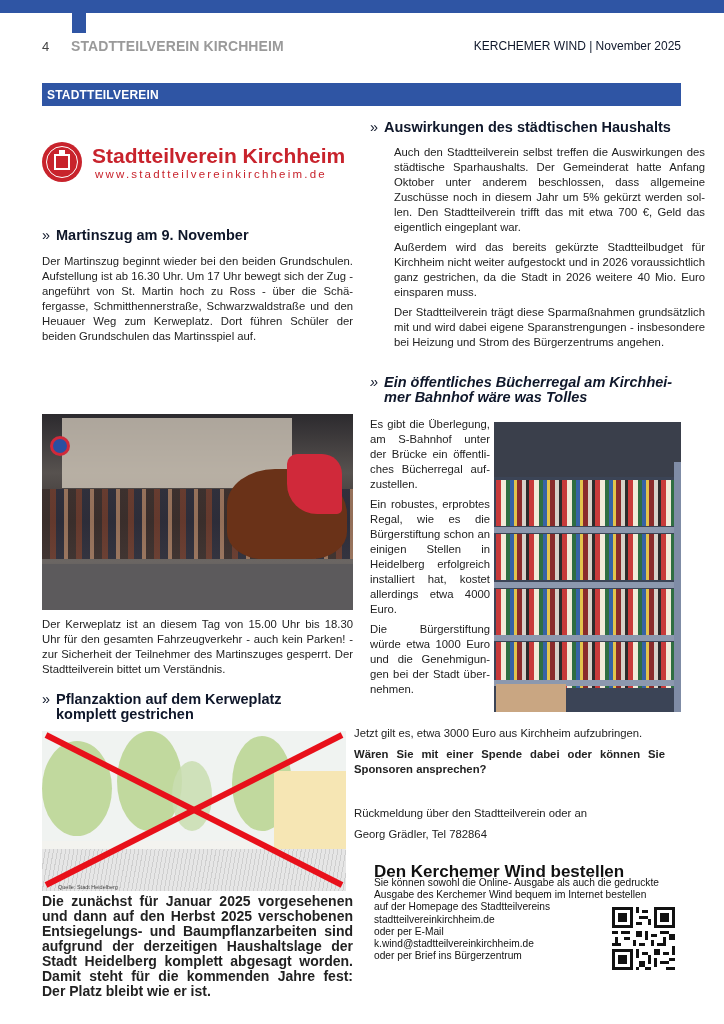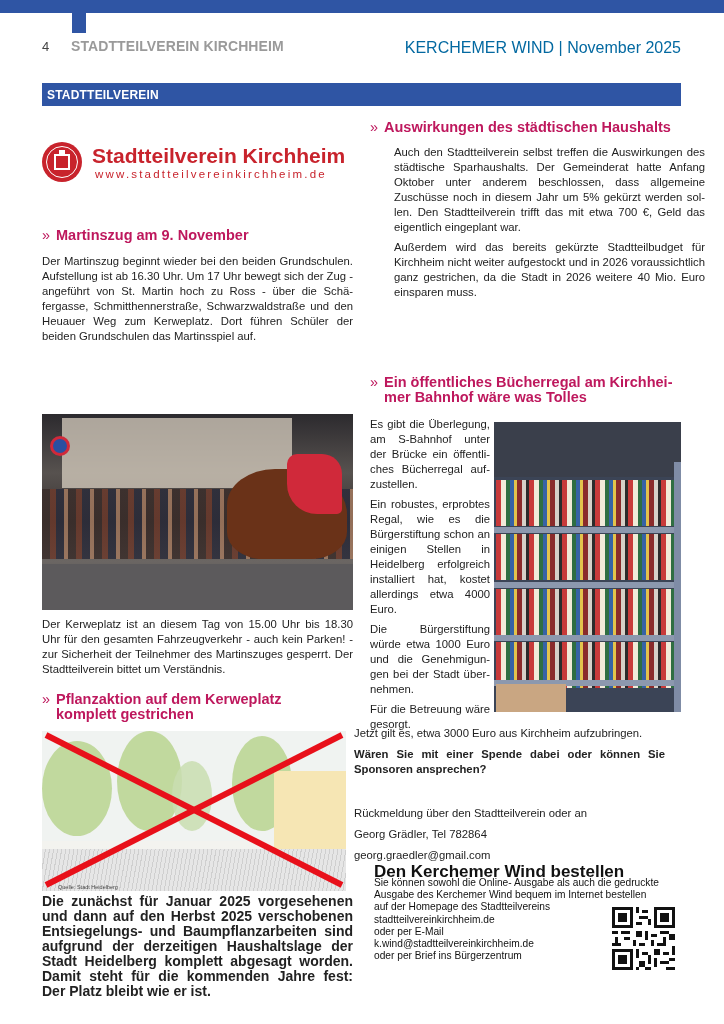--- a/index.html
+++ b/index.html
@@ -4,33 +4,33 @@
 <style>
   * { box-sizing: border-box; margin: 0; padding: 0; }
   html, body { width: 724px; height: 1024px; background: #ffffff; overflow: hidden; }
   body { position: relative; font-family: "Liberation Sans", sans-serif; color: #222; }
 
   .top-bar { position: absolute; left: 0; top: 0; width: 724px; height: 13px; background: #2f55a4; }
   .top-tab { position: absolute; left: 72px; top: 13px; width: 14px; height: 20px; background: #2f55a4; }
 
   .page-num { position: absolute; left: 42px; top: 39px; font-size: 13px; color: #444; }
   .section-title { position: absolute; left: 71px; top: 38px; font-size: 14px; font-weight: bold; color: #9a9a9a; letter-spacing: 0.1px; }
-  .issue { position: absolute; right: 43px; top: 39px; font-size: 16px; color: #0369a1; }
+  .issue { position: absolute; right: 43px; top: 39px; font-size: 12px; color: #0f172a; }
 
   .banner { position: absolute; left: 42px; top: 83px; width: 639px; height: 23px; background: #2f55a4; color: #fff; font-size: 12px; font-weight: bold; padding: 5px 0 0 5px; letter-spacing: 0.2px; }
 
   .logo { position: absolute; left: 42px; top: 142px; width: 310px; height: 44px; }
   .logo-seal { position: absolute; left: 0; top: 0; width: 40px; height: 40px; border-radius: 50%; background: #c8232c; }
   .logo-seal .ring { position: absolute; left: 4px; top: 4px; width: 32px; height: 32px; border-radius: 50%; border: 1.5px solid #fff; }
   .logo-seal .house { position: absolute; left: 12px; top: 12px; width: 16px; height: 16px; border: 2px solid #fff; background: #c8232c; }
   .logo-seal .house::before { content: ""; position: absolute; left: 3px; top: -6px; width: 6px; height: 6px; background: #fff; }
   .logo-name { position: absolute; left: 50px; top: 2px; font-size: 21px; font-weight: bold; color: #c8232c; white-space: nowrap; }
   .logo-url { position: absolute; left: 53px; top: 26px; font-size: 11.5px; color: #c8232c; letter-spacing: 2.2px; white-space: nowrap; }
 
-  h2 { position: absolute; font-size: 14.5px; font-weight: bold; color: #be185d; line-height: 15px; }
+  h2 { position: absolute; font-size: 14.5px; font-weight: bold; color: #0f172a; line-height: 15px; }
   h2 .raquo { display: inline-block; width: 14px; font-weight: normal; }
   h2 .h2-text { display: inline-block; vertical-align: top; }
 
   .txt { position: absolute; font-size: 11.3px; line-height: 15px; color: #222; text-align: justify; hyphens: manual; }
   .txt p { margin-bottom: 5px; }
 
   .photo { position: absolute; overflow: hidden; }
 
   
   .martin { left: 42px; top: 414px; width: 311px; height: 196px; background: linear-gradient(180deg, #2c2a2e 0%, #57524f 30%, #3a3232 55%, #6b6663 75%, #4a4748 100%); }
@@ -128,31 +128,31 @@
   <p>Die zunächst für Januar 2025 vorgesehenen und dann auf den Herbst 2025 verschobenen Entsiegelungs- und Baum­pflanzarbeiten sind aufgrund der derzeitigen Haushaltsla­ge der Stadt Heidelberg komplett abgesagt worden. Damit steht für die kommenden Jahre fest: Der Platz bleibt wie er ist.</p>
 </div>
 
 <h2 style="left:370px; top:120px;">
   <span class="raquo">»</span><span class="h2-text">Auswirkungen des städtischen Haushalts</span>
 </h2>
 
 <div class="txt" style="left:370px; top:145px; width:311px;margin-left:24px;">
   <p>Auch den Stadtteilverein selbst treffen die Auswirkungen des städtische Sparhaushalts. Der Gemeinderat hatte An­fang Oktober unter anderem beschlossen, dass allgemeine Zuschüsse noch in diesem Jahr um 5% gekürzt werden sol­len. Den Stadtteilverein trifft das mit etwa 700 €, Geld das eigentlich eingeplant war.</p>
   <p>Außerdem wird das bereits gekürzte Stadtteilbudget für Kirchheim nicht weiter aufgestockt und in 2026 voraus­sichtlich ganz gestrichen, da die Stadt in 2026 weitere 40 Mio. Euro einsparen muss.</p>
-</div>
-
-<h2 style="left:370px; top:375px;">
+  <p>Der Stadtteilverein trägt diese Sparmaßnahmen grundsätz­lich mit und wird dabei eigene Sparanstrengungen - insbe­sondere bei Heizung und Strom des Bürgerzentrums ange­hen.</p>
+</div>
+
+<h2 style="left:370px; top:375px;font-style:italic;">
   <span class="raquo">»</span><span class="h2-text"><span>Ein öffentliches Bücherregal am Kirchhei-</span><br><span>mer Bahnhof wäre was Tolles</span></span>
 </h2>
 
 <div class="txt" style="left:370px; top:417px; width:120px;">
   <p>Es gibt die Überlegung, am S-Bahnhof unter der Brücke ein öffentli­ches Bücherregal auf­zustellen.</p>
   <p>Ein robustes, erprob­tes Regal, wie es die Bürgerstiftung schon an einigen Stellen in Heidelberg erfolgreich installiert hat, kostet allerdings etwa 4000 Euro.</p>
   <p>Die Bürgerstiftung würde etwa 1000 Euro und die Genehmigun­gen bei der Stadt über­nehmen.</p>
-  <p>Für die Betreuung wäre gesorgt.</p>
 </div>
 
 <div class="photo shelf" title="Public bookshelf filled with books">
   <div class="roof"></div>
   <div class="row" style="top:58px;"></div>
   <div class="board" style="top:105px;"></div>
   <div class="row" style="top:112px;"></div>
   <div class="board" style="top:160px;"></div>
   <div class="row" style="top:167px;"></div>
   <div class="board" style="top:213px;"></div>
@@ -160,21 +160,20 @@
   <div class="board" style="top:258px;"></div>
   <div class="box"></div>
   <div class="side"></div>
 </div>
 
 <div class="txt" style="left:354px; top:726px; width:311px; line-height:15px;">
   <p style="margin-bottom:6px;">Jetzt gilt es, etwa 3000 Euro aus Kirchheim aufzubringen.</p>
   <p style="margin-bottom:6px;font-weight:bold;">Wären Sie mit einer Spende dabei oder können Sie Sponso­ren ansprechen?</p>
   <p style="margin-bottom:6px;margin-top:29px;">Rückmeldung über den Stadtteilverein oder an</p>
   <p style="margin-bottom:6px;">Georg Grädler, Tel 782864</p>
-  <p style="margin-bottom:6px;">georg.graedler@gmail.com</p>
 </div>
 
 <div class="order-title">Den Kerchemer Wind bestellen</div>
 <div class="order-body">Sie können sowohl die Online- Ausgabe als auch die gedruckte
 Ausgabe des Kerchemer Wind bequem im Internet bestellen
 auf der Homepage des Stadtteilvereins
 stadtteilvereinkirchheim.de
 oder per E-Mail
 k.wind@stadtteilvereinkirchheim.de
 oder per Brief ins Bürgerzentrum</div>

